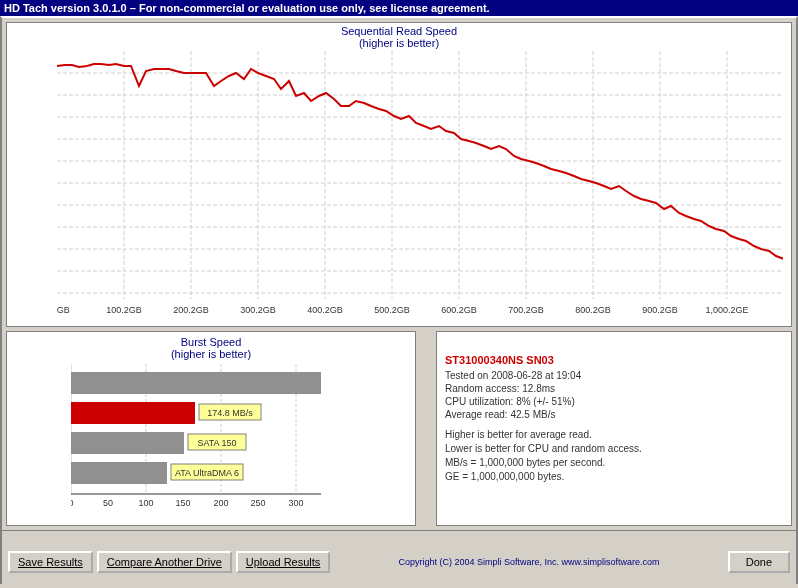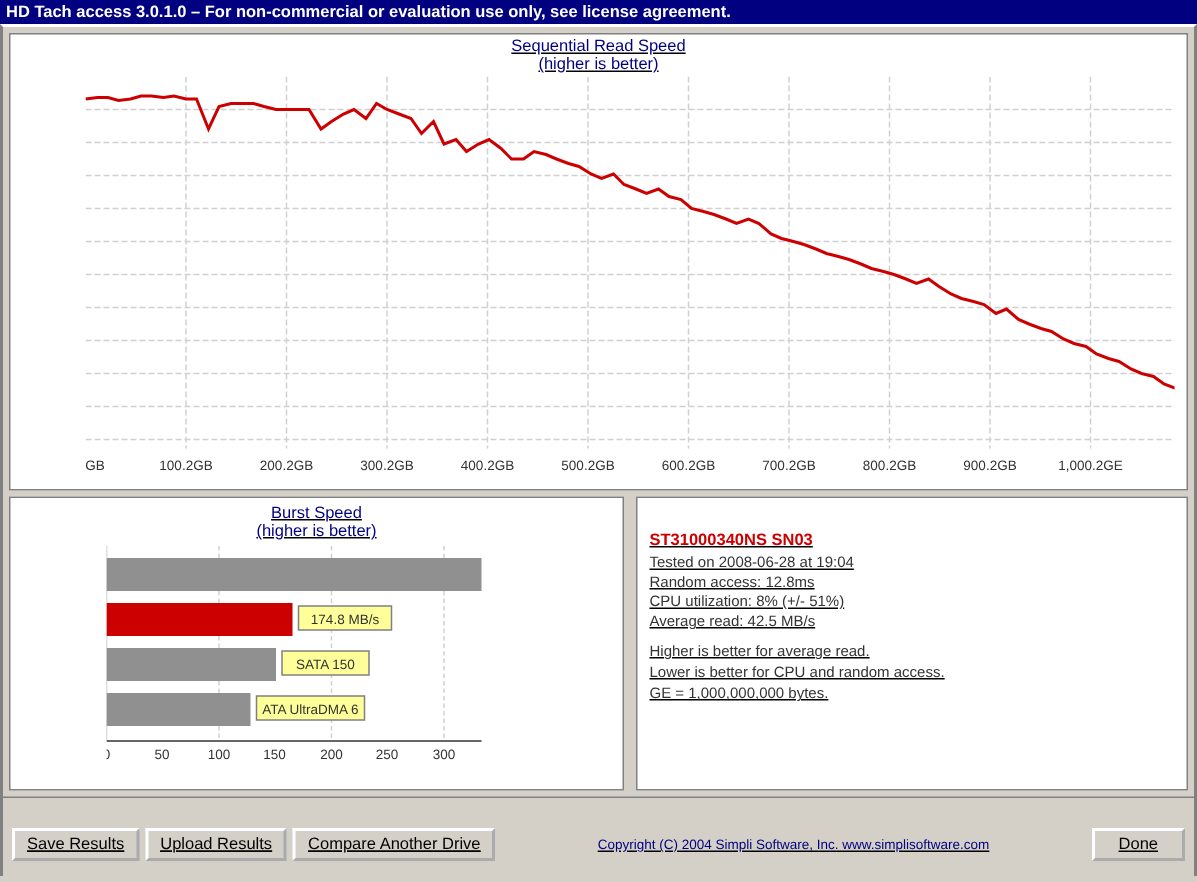--- a/index.html
+++ b/index.html
@@ -20,21 +20,20 @@
       font-weight: bold;
     }
 
     .main-container {
       display: flex;
       flex-direction: column;
       height: calc(588px - 20px);
       background: #d4d0c8;
       border: 2px solid #808080;
       border-top: 2px solid #ffffff;
-      text-decoration: underline;
     }
 
     
     .top-chart {
       background: white;
       border: 1px solid #808080;
       margin: 4px;
       flex: 0 0 305px;
       position: relative;
     }
@@ -51,21 +50,21 @@
       margin: 2px 8px 4px 50px;
       height: 270px;
       background: white;
     }
 
     
     .bottom-section {
       display: flex;
       flex: 1;
       margin: 0 4px 4px;
-      gap: 8px;
+      gap: 20px;
     }
 
     .burst-chart {
       background: white;
       border: 1px solid #808080;
       flex: 0 0 410px;
       padding: 4px;
     }
 
     .burst-title {
@@ -134,21 +133,21 @@
       padding: 3px 16px;
       font-size: 11px;
       cursor: pointer;
       text-align: right;
     }
   </style>
 </head>
 <body>
 
 <div class="title-bar">
-  <span>HD Tach access 3.0.1.0  –  For non-commercial or evaluation use only, see license agreement.</span>
+  <span>HD Tach version 3.0.1.0  –  For non-commercial or evaluation use only, see license agreement.</span>
 </div>
 
 <div class="main-container">
 
   <div class="top-chart">
     <div class="chart-title">
       <span>Sequential Read Speed</span><br>
       <span>(higher is better)</span>
     </div>
     <div class="seq-chart-area">
@@ -272,25 +271,26 @@
 
     <div class="info-panel">
       <div class="info-drive-name">ST31000340NS SN03</div>
       <div class="info-line">Tested on 2008-06-28 at 19:04</div>
       <div class="info-line">Random access: 12.8ms</div>
       <div class="info-line">CPU utilization: 8% (+/- 51%)</div>
       <div class="info-line">Average read: 42.5 MB/s</div>
       <div class="info-note">
         <div>Higher is better for average read.</div>
         <div>Lower is better for CPU and random access.</div>
+        <div>MB/s = 1,000,000 bytes per second.</div>
         <div>GE = 1,000,000,000 bytes.</div>
       </div>
     </div>
   </div>
 
   <div class="footer">
     <button class="footer-btn">Save Results</button>
+    <button class="footer-btn">Compare Another Drive</button>
     <button class="footer-btn">Upload Results</button>
-    <button class="footer-btn">Compare Another Drive</button>
     <div class="footer-copyright">Copyright (C) 2004 Simpli Software, Inc. www.simplisoftware.com</div>
     <button class="done-btn">Done</button>
   </div>
 </div>
 
 </body></html>

